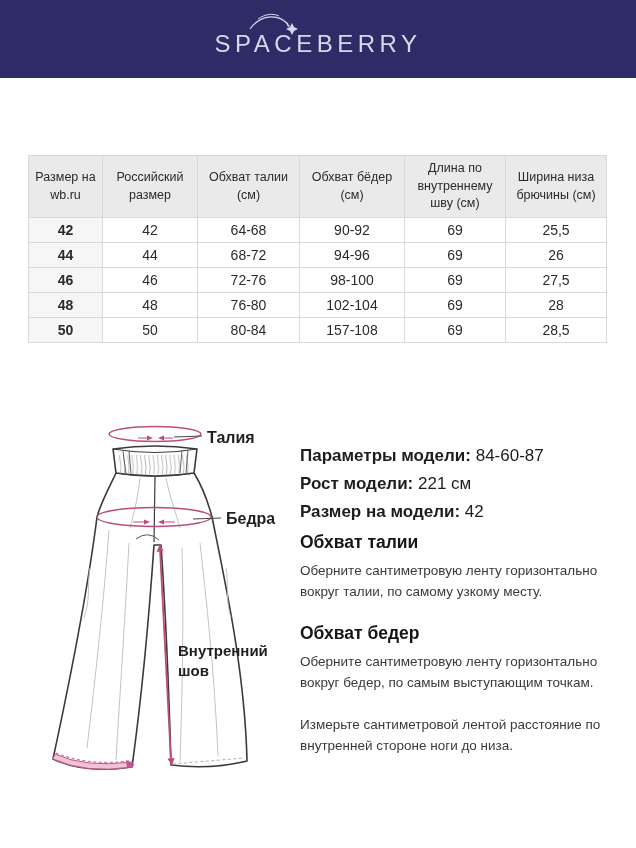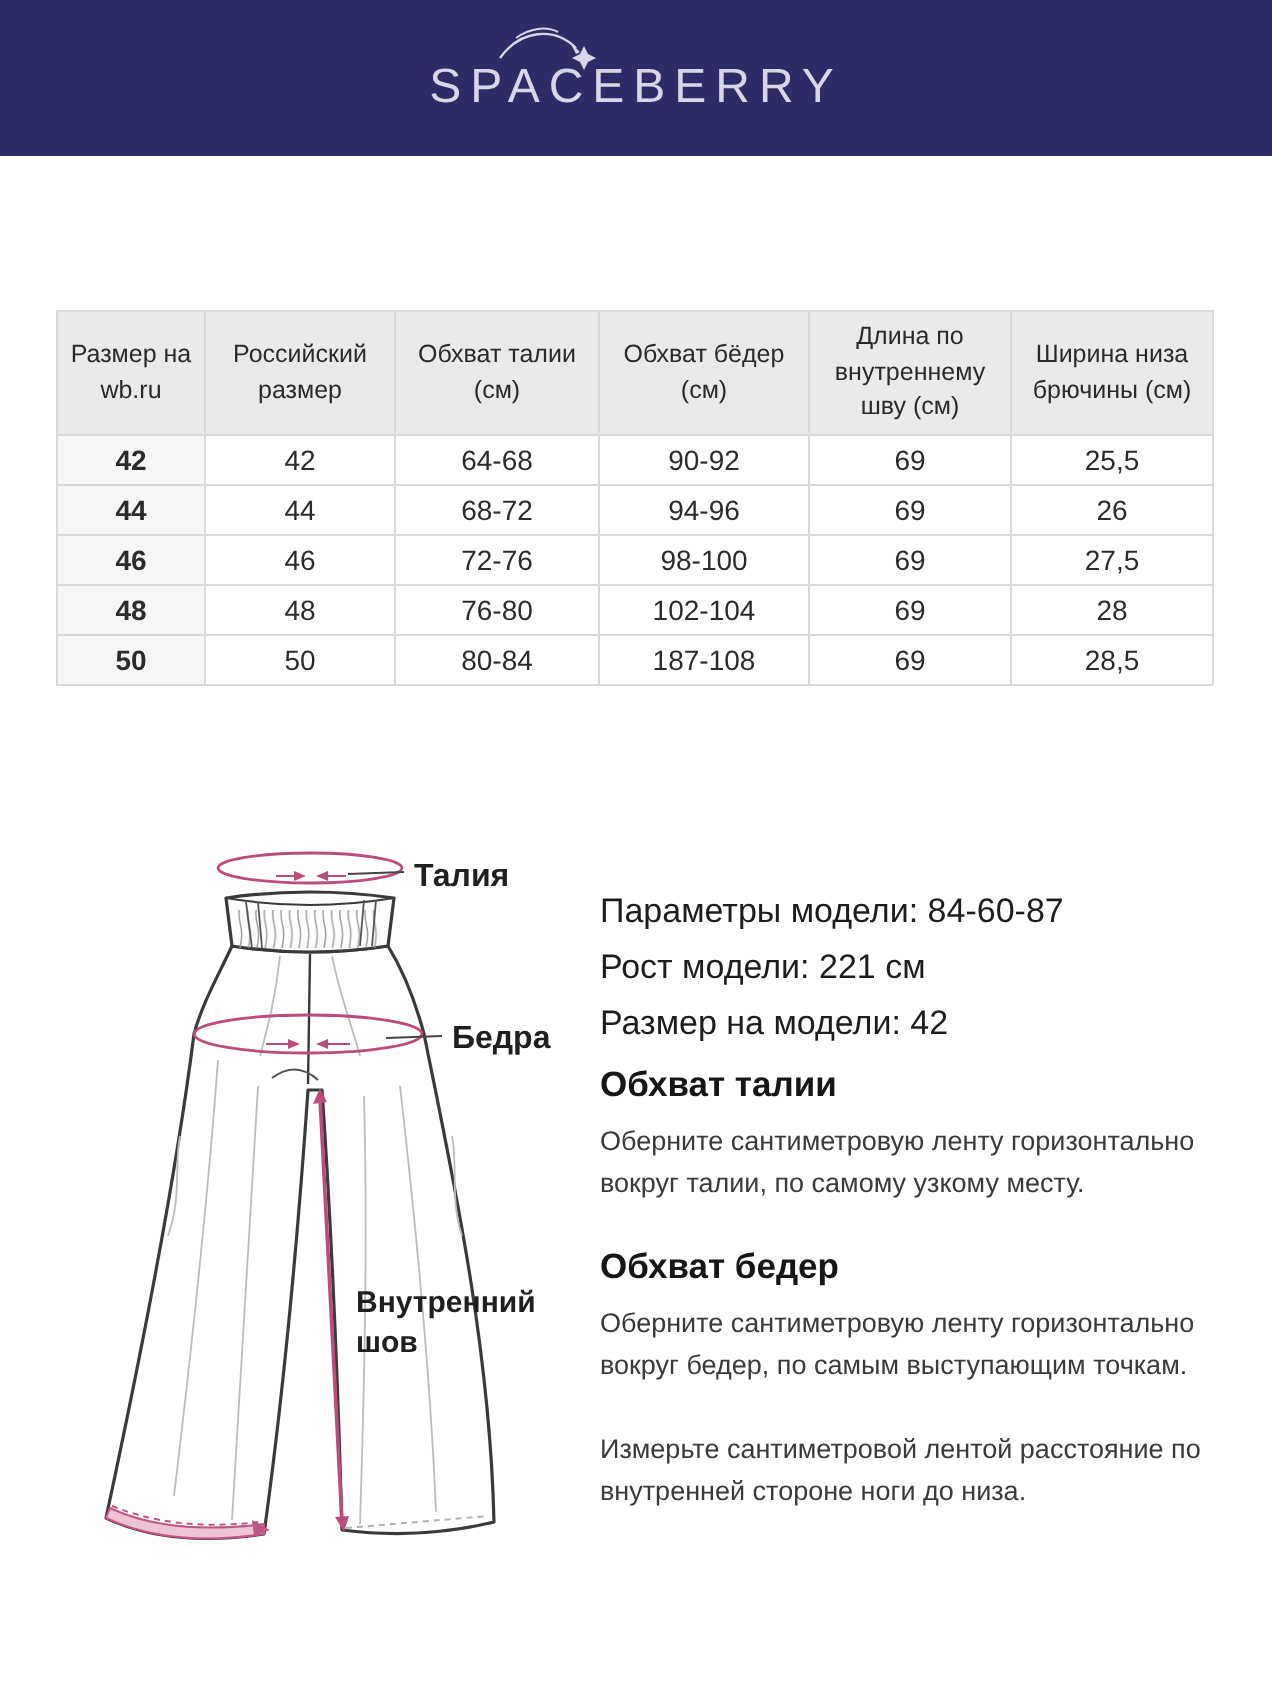--- a/index.html
+++ b/index.html
@@ -35,21 +35,21 @@
   }
   .size-table td.colwb { background:#f6f6f6; font-weight:700; }
   
   .diagram { position:absolute; left:30px; top:418px; width:250px; height:385px; }
   .diagram text { font-family:"Liberation Sans", sans-serif; }
   .dg-label { font-size:16px; font-weight:700; fill:#1f1f1f; }
   .dg-label-sm { font-size:15px; font-weight:700; fill:#1f1f1f; }
   
   .right-col { position:absolute; left:300px; top:442px; width:304px; }
   .model-line { font-size:17px; line-height:28px; color:#1d1d1d; }
-  .model-line .lbl { font-weight:400; }
+  .model-line .lbl { font-weight:700; }
   .guide { margin-top:21px; }
   .guide.first { margin-top:6px; }
   .guide h3 { font-size:17.5px; font-weight:700; color:#161616; margin:0 0 7px 0; }
   .guide p  { font-size:13.5px; line-height:21px; color:#3a3a3a; margin:0; }
   
   .wb-mark {
     position:absolute; left:14px; top:801px; font-size:23px; font-weight:700;
     color:#9b9b9b; letter-spacing:1.5px;
   }
 </style>
@@ -119,21 +119,21 @@
         <td>48</td>
         <td>76-80</td>
         <td>102-104</td>
         <td>69</td>
         <td>28</td>
       </tr>
       <tr>
         <td class="colwb">50</td>
         <td>50</td>
         <td>80-84</td>
-        <td>187-108</td>
+        <td>157-108</td>
         <td>69</td>
         <td>28,5</td>
       </tr>
     </tbody>
   </table>
 
   <svg class="diagram" viewBox="0 0 250 385">
     <defs>
       <pattern id="shir" width="4.2" height="22" patternUnits="userSpaceOnUse">
         <path d="M2,0 q1.3,5 0,11 q-1.3,6 0,11" stroke="#9a9a9a" fill="none" stroke-width="0.7"></path>

